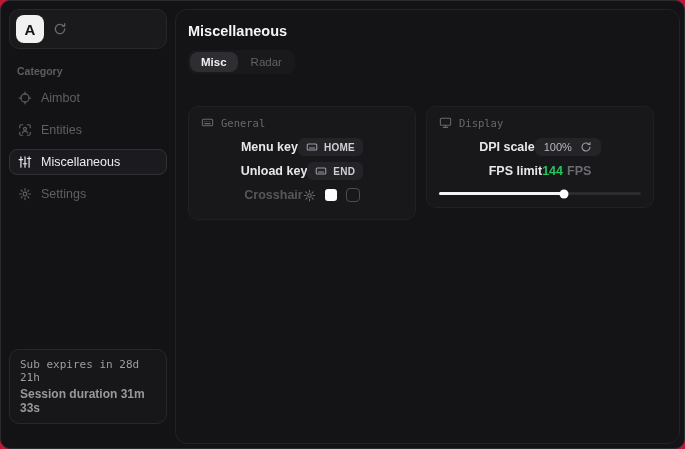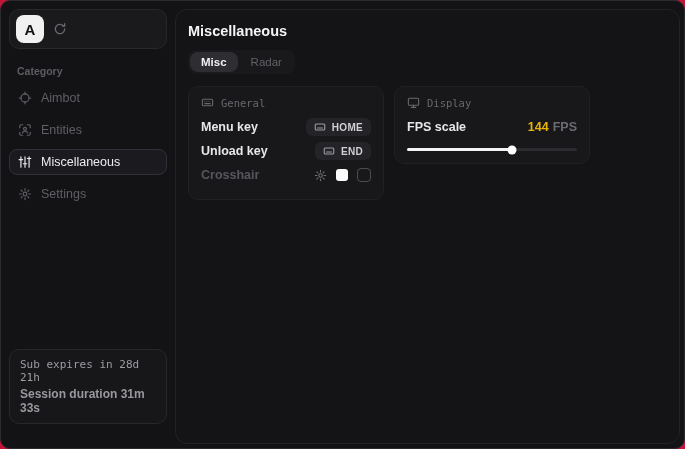--- a/index.html
+++ b/index.html
@@ -57,50 +57,50 @@
   }
   .main-title { color:#f4f4f5; font-size:14.5px; font-weight:700; }
   .tabs {
     display:inline-flex; gap:2px; background:#19191c; border-radius:8px;
     padding:2px; margin-top:11px;
   }
   .tab { padding:4px 11px; border-radius:8px; font-size:11.5px; color:#606067; cursor:pointer; }
   .tab.active { background:#2d2d32; color:#f0f0f2; font-weight:600; }
   .cards { display:flex; gap:10px; margin-top:12px; align-items:flex-start; }
   .card {
-    width:196px; background:#18181b; border:1px solid #212125;
-    border-radius:10px; padding:9px 12px 12px 12px;
+    width:228px; background:#18181b; border:1px solid #212125;
+    border-radius:10px; padding:9px 12px 12px 12px;margin-top:20px;
   }
   .card-header {
     display:flex; align-items:center; gap:7px;
     color:#67676d; font-family:"DejaVu Sans Mono", monospace; font-size:10.5px;
     margin-bottom:6px;
   }
-  .row { display:flex; align-items:center; justify-content:space-between; min-height:24px; }
+  .row { display:flex; align-items:center; justify-content:center; min-height:24px; }
   .row + .row { margin-top:0px; }
   .row-label { color:#e7e7e9; font-size:12.5px; font-weight:600; }
   .row-label.disabled { color:#56565c; }
   .key-btn {
     display:flex; align-items:center; gap:6px;
     background:#232328; border-radius:6px; padding:3px 8px;
     color:#cfcfd4; font-size:10px; font-weight:700; letter-spacing:.3px; cursor:pointer;
   }
   .key-btn .kb-icon { display:flex; color:#9b9ba1; }
   .crosshair-controls { display:flex; align-items:center; gap:9px; }
   .gear-small { display:flex; color:#6e6e74; cursor:pointer; }
   .swatch { width:12px; height:12px; border-radius:3px; background:#fcfcfc; cursor:pointer; }
   .checkbox { width:14px; height:14px; border-radius:4px; border:1.5px solid #4c4c53; cursor:pointer; }
   .dpi-select {
     display:flex; align-items:center; gap:8px;
     background:#232328; border-radius:6px; padding:3px 9px;
     color:#b8b8be; font-size:11px; cursor:pointer;
   }
   .dpi-select .reload { display:flex; color:#9b9ba1; }
   .fps-value-wrap { font-size:12.5px; }
-  .fps-num { color:#eab308; font-weight:700; }
+  .fps-num { color:#22c55e; font-weight:700; }
   .fps-unit { color:#6b6b72; font-weight:700; margin-left:4px; }
   .slider { margin-top:9px; height:3px; background:#2b2b30; border-radius:2px; position:relative; cursor:pointer; }
   .slider-fill { position:absolute; left:0; top:0; bottom:0; background:#f4f4f5; border-radius:2px; }
   .slider-thumb {
     position:absolute; top:50%; transform:translate(-50%,-50%);
     width:9px; height:9px; background:#ffffff; border-radius:50%;
   }
 </style>
 </head>
 <body>
@@ -233,23 +233,35 @@
         <div class="card-header">
           <span style="display:flex;">
             <svg width="13" height="13" viewBox="0 0 24 24" fill="none" stroke="currentColor" stroke-width="2" stroke-linecap="round">
               <rect x="2.5" y="4" width="19" height="13" rx="2"></rect>
               <path d="M8 21h8M12 17v4"></path>
             </svg>
           </span>
           <span>Display</span>
         </div>
 
-
-        <div class="row">
-          <span class="row-label">FPS scale</span>
+        <div class="row">
+          <span class="row-label">DPI scale</span>
+          <span class="dpi-select">
+            <span>100%</span>
+            <span class="reload">
+              <svg width="12" height="12" viewBox="0 0 24 24" fill="none" stroke="currentColor" stroke-width="2.2" stroke-linecap="round">
+                <path d="M20 12a8 8 0 1 1-2.3-5.6"></path>
+                  <path d="M20 3v4h-4"></path>
+              </svg>
+            </span>
+          </span>
+        </div>
+
+        <div class="row">
+          <span class="row-label">FPS limit</span>
           <span class="fps-value-wrap">
             <span class="fps-num">144</span><span class="fps-unit">FPS</span>
           </span>
         </div>
 
         <div class="slider">
           <div class="slider-fill" style="width: 62%;"></div>
           <div class="slider-thumb" style="left: 62%;"></div>
         </div>
       </div>

